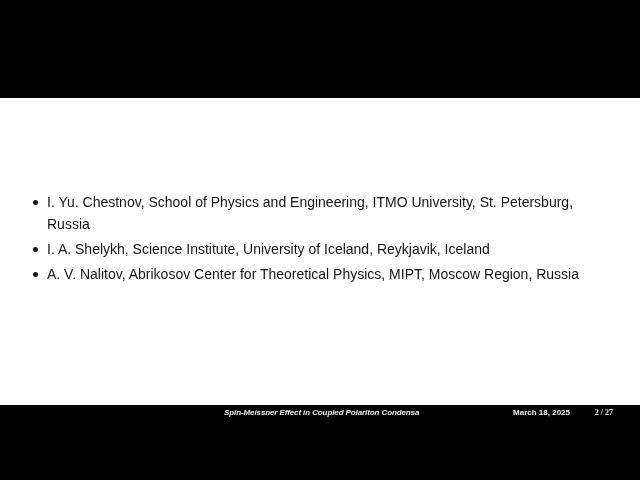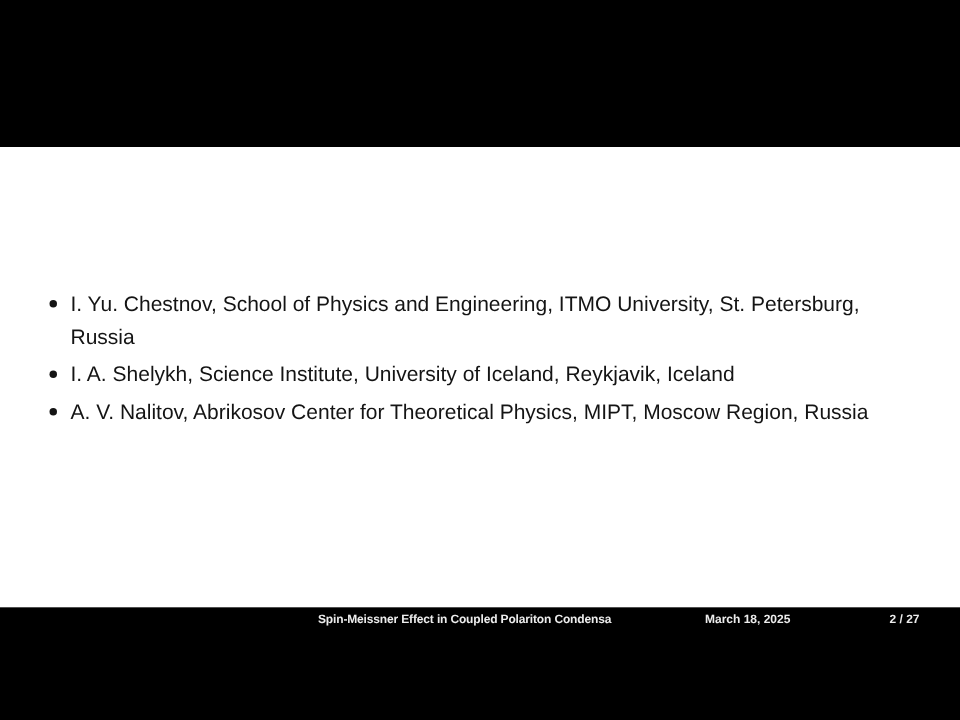--- a/index.html
+++ b/index.html
@@ -10,21 +10,21 @@
   body {
     width: 640px;
     height: 480px;
     position: relative;
     overflow: hidden;
     font-family: "Liberation Sans", sans-serif;
   }
   .frame {
     position: absolute;
     inset: 0;
-    background: #404040;
+    background: #5eead4;
   }
   
   .letterbox-top {
     position: absolute;
     left: 0; top: 0;
     width: 640px; height: 60px;
     background: #000000;
   }
   .title-bar {
     position: absolute;
@@ -86,33 +86,35 @@
     position: absolute;
     top: 1px;
     height: 14px;
     line-height: 14px;
     font-size: 8px;
     font-weight: 700;
     color: #ececec;
     white-space: nowrap;
   }
   .footer-short-title {
-    left: 212px;
+    left: 224px;
     width: 197px;
     overflow: hidden;
     letter-spacing: -0.1px;
+    font-style: italic;
   }
   .footer-date {
     left: 470px;
     width: 100px;
-    text-align: left;
+    text-align: right;
   }
   .footer-page {
     right: 27px;
     text-align: right;
+    font-family: Liberation Serif, serif;
   }
 </style>
 </head>
 <body>
 
 <div class="frame">
 
   <div class="letterbox-top"></div>
 
   <div class="title-bar">

